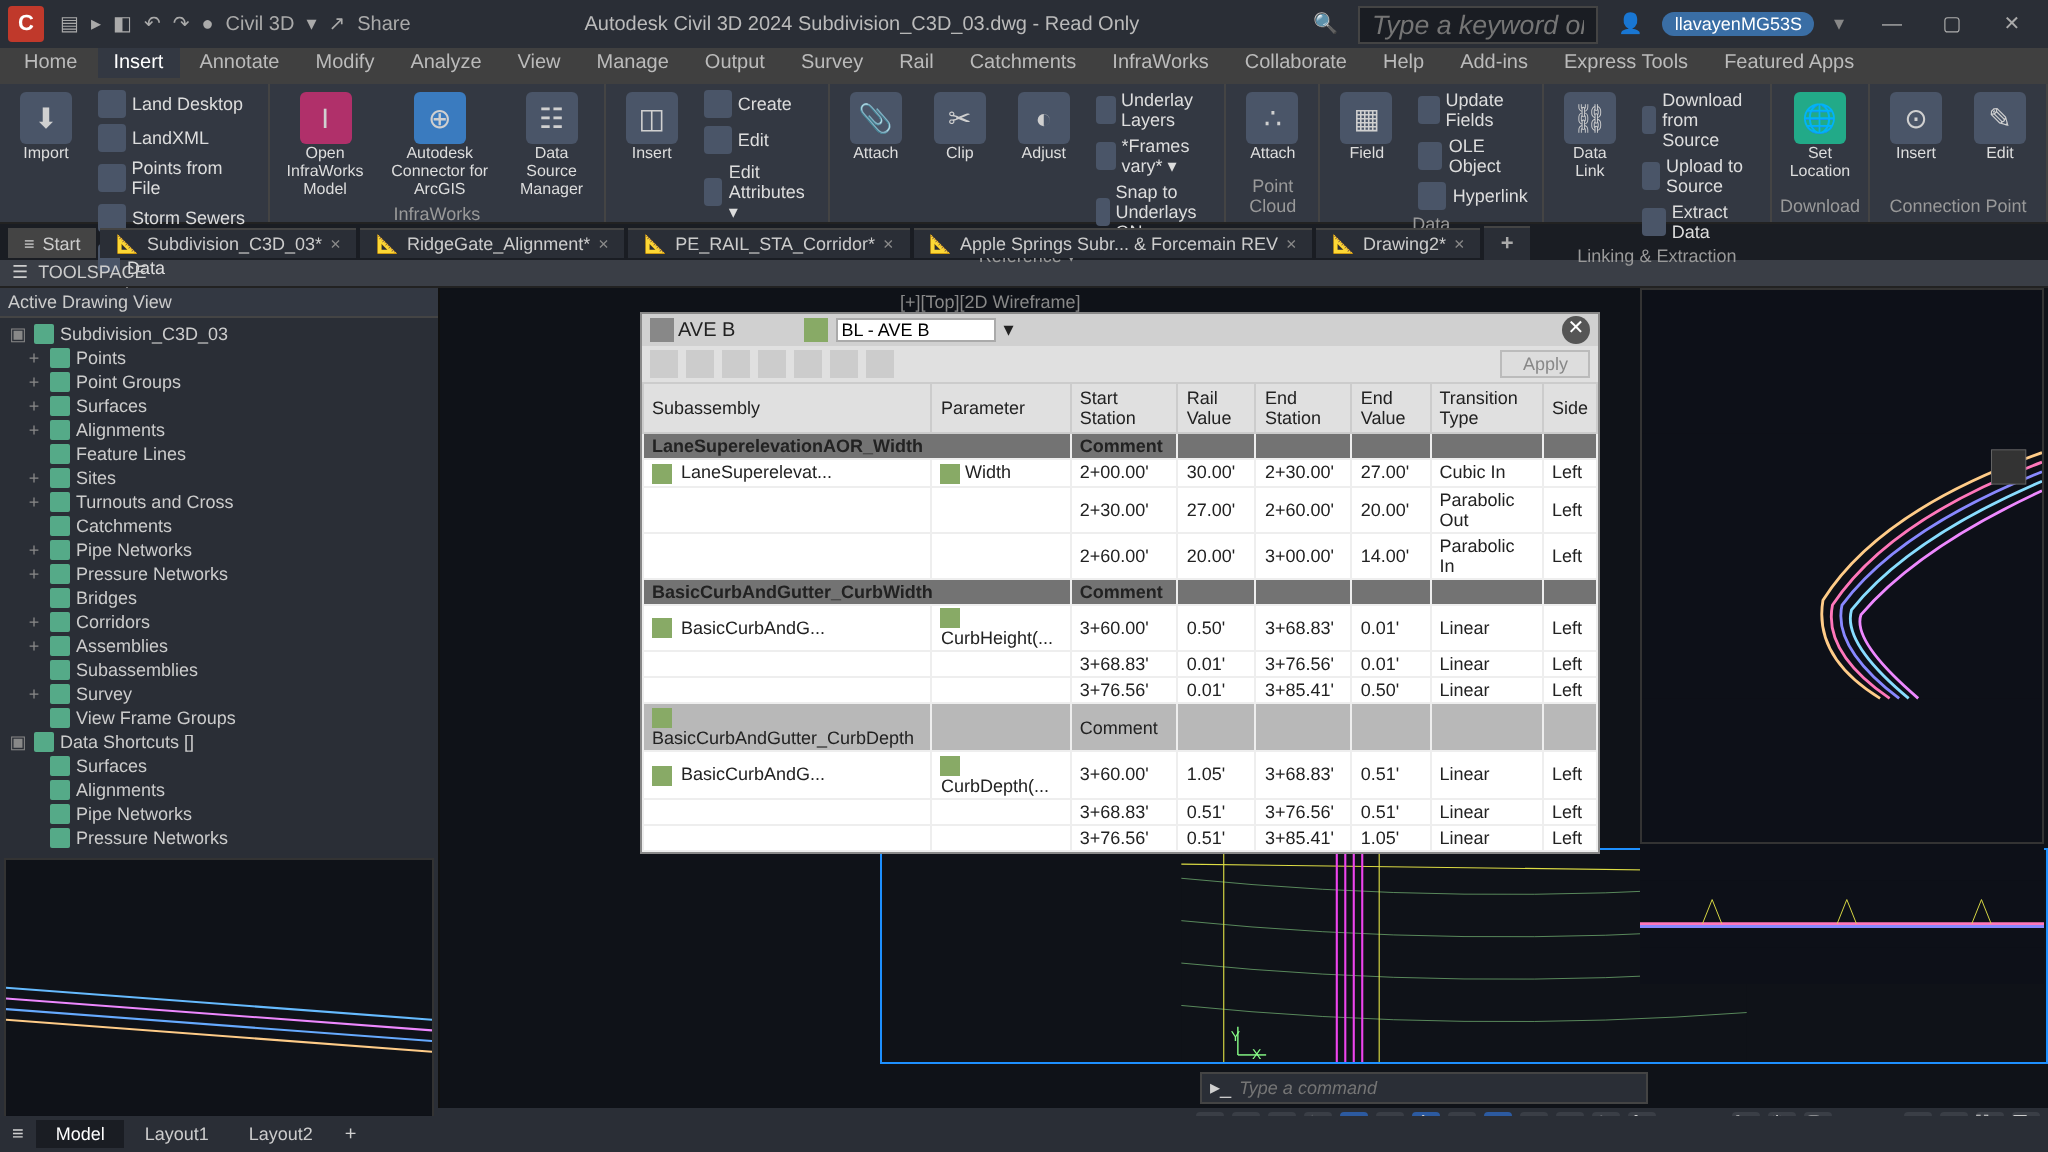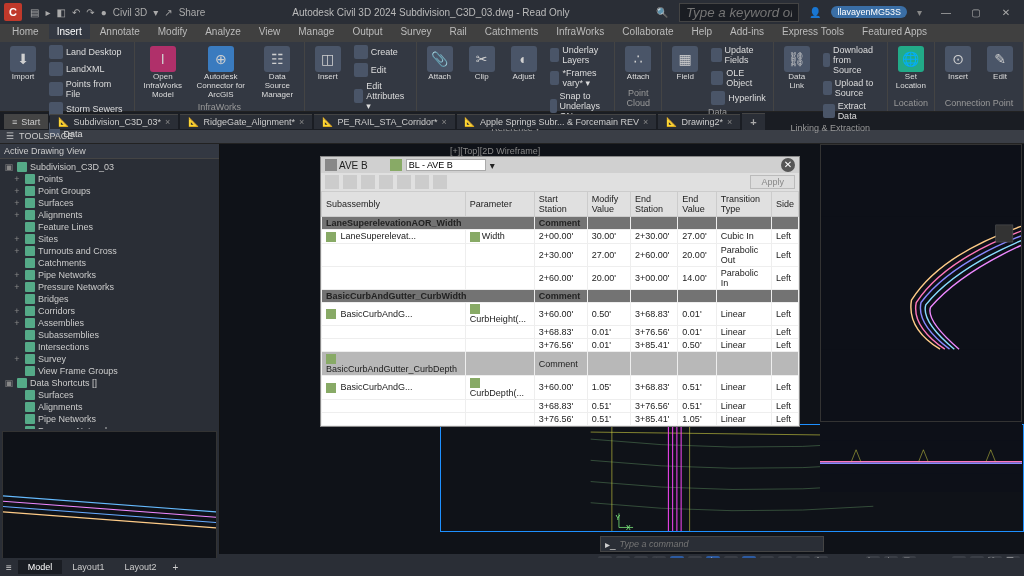--- a/index.html
+++ b/index.html
@@ -39,21 +39,21 @@
 .tree-item{display:flex;align-items:center;gap:3px;padding:1px 4px;font-size:9px;color:#ccc}
 .tree-item.l1{padding-left:12px}
 .tree-ico{width:10px;height:10px;display:inline-block;text-align:center;color:#888}
 .tree-node-ico{width:10px;height:10px;background:#5a8;border-radius:1px}
 .preview{flex:1;background:#0f1218;margin:2px;border:1px solid #333;position:relative}
 .viewport-area{flex:1;position:relative;background:#0f1218}
 .wf-label{position:absolute;top:2px;left:230px;color:#888;font-size:9px}
 .panorama{position:absolute;top:12px;left:100px;width:480px;background:#e8e8e8;border:1px solid #888;z-index:50;font-size:10px;color:#222}
 .pano-hdr{height:16px;background:#d0d0d0;display:flex;align-items:center;padding:0 4px;gap:2px}
 .pano-hdr .title-ico{width:12px;height:12px;background:#888}
-.pano-bl{display:flex;align-items:center;gap:4px;margin-left:20px}
+.pano-bl{display:flex;align-items:center;gap:4px;margin-left:32px}
 .pano-bl input{width:80px;font-size:9px;border:1px solid #aaa;padding:0 2px}
 .pano-close{margin-left:auto;width:14px;height:14px;background:#555;color:#fff;border-radius:50%;text-align:center;line-height:14px}
 .pano-tb{height:18px;background:#e0e0e0;display:flex;align-items:center;padding:0 4px;gap:4px}
 .pano-tb span{width:14px;height:14px;background:#ccc;display:inline-block}
 .pano-apply{margin-left:auto;padding:1px 10px;background:#ddd;color:#888;border:1px solid #bbb;font-size:9px}
 .pano-table{width:100%;border-collapse:collapse;background:#fff}
 .pano-table th{background:#e0e0e0;font-weight:normal;font-size:9px;padding:2px 4px;text-align:left;border:1px solid #ccc}
 .pano-table td{font-size:9px;padding:1px 4px;border:1px solid #eee}
 .pano-table tr.group td{background:#737373;font-weight:bold}
 .pano-table tr.sel td{background:#b8b8b8}
@@ -234,21 +234,21 @@
     </div>
     <div class="ribbon-label">Linking &amp; Extraction</div>
   </div>
   <div class="ribbon-group">
     <div class="ribbon-body">
         <div class="rb-btn-lg">
           <div class="rb-ico" style="background:#2a8">🌐</div>
           <div class="rb-lbl">Set Location</div>
         </div>
       </div>
-    <div class="ribbon-label">Location</div>
+    <div class="ribbon-label">Download</div>
   </div>
   <div class="ribbon-group">
     <div class="ribbon-body">
       <div class="rb-btn-lg">
           <div class="rb-ico">⊙</div>
           <div class="rb-lbl">Insert</div>
         </div>
       <div class="rb-btn-lg">
           <div class="rb-ico">✎</div>
           <div class="rb-lbl">Edit</div>
@@ -343,25 +343,20 @@
         </div>
         <div class="tree-item l1">
           <span class="tree-ico">+</span>
           <span class="tree-node-ico"></span>
           <span>Assemblies</span>
         </div>
         <div class="tree-item l1">
           <span class="tree-ico"> </span>
           <span class="tree-node-ico"></span>
           <span>Subassemblies</span>
-        </div>
-        <div class="tree-item l1">
-          <span class="tree-ico"> </span>
-          <span class="tree-node-ico"></span>
-          <span>Intersections</span>
         </div>
         <div class="tree-item l1">
           <span class="tree-ico">+</span>
           <span class="tree-node-ico"></span>
           <span>Survey</span>
         </div>
         <div class="tree-item l1">
           <span class="tree-ico"> </span>
           <span class="tree-node-ico"></span>
           <span>View Frame Groups</span>
@@ -487,21 +482,21 @@
         <span></span>
         <span></span>
         <div class="pano-apply">Apply</div>
       </div>
       <table class="pano-table">
         <thead>
             <tr id="pano-head">
               <th>Subassembly</th>
               <th>Parameter</th>
               <th>Start Station</th>
-              <th>Modify Value</th>
+              <th>Rail Value</th>
               <th>End Station</th>
               <th>End Value</th>
               <th>Transition Type</th>
               <th>Side</th>
             </tr>
           </thead>
         <tbody id="pano-body">
             <tr class="group">
               <td colspan="2">LaneSuperelevationAOR_Width</td>
               <td>Comment</td>

